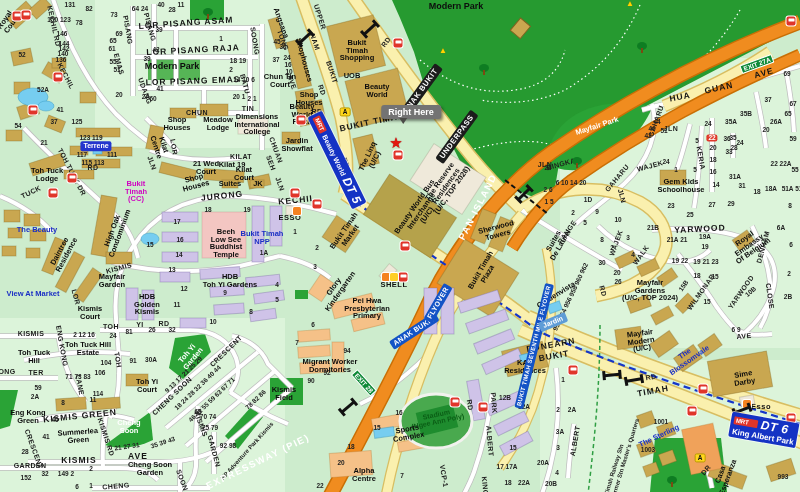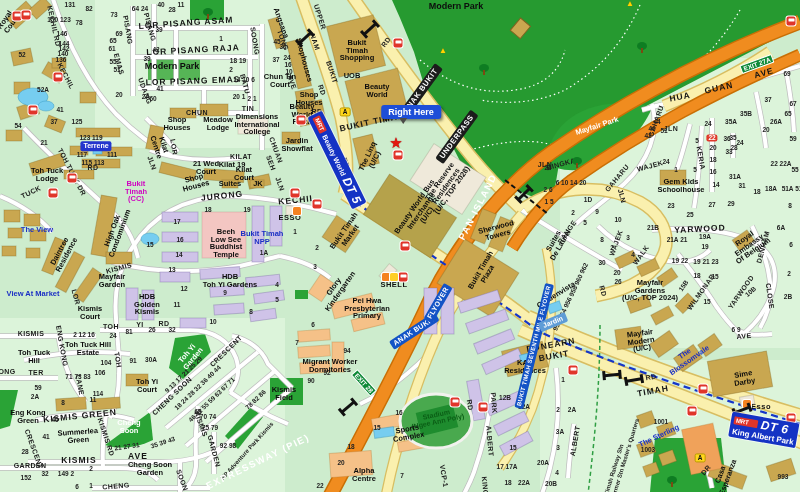--- a/index.html
+++ b/index.html
@@ -48,21 +48,21 @@
   .ic-tri::before{content:"▲";}
   
   .station{position:absolute;transform:translate(-50%,-50%) rotate(var(--r,0deg));
        background:#1433c4;color:#fff;border-radius:2px;padding:1px 3px;display:flex;
        align-items:center;gap:3px;box-shadow:0 0 0 1px rgba(255,255,255,.6);}
   .mrt-chip{background:#e0352a;color:#fff;font-size:6px;font-weight:bold;padding:1px 2px;border-radius:1px;}
   .st-name{font-size:7px;font-weight:bold;white-space:nowrap;}
   .st-code{font-size:12px;font-weight:bold;font-style:italic;white-space:nowrap;letter-spacing:.5px;}
   .station.two{display:grid;grid-template-columns:auto auto;grid-auto-rows:auto;row-gap:0;}
   .station.two .st-name{grid-column:1/3;font-size:8px;}
-  .tooltip{position:absolute;transform:translate(-50%,-50%);background:#1d4ed8;color:#fff;
+  .tooltip{position:absolute;transform:translate(-50%,-50%);background:#737373;color:#fff;
        font-size:9px;font-weight:bold;padding:2px 7px;border-radius:3px;
        box-shadow:1px 2px 3px rgba(0,0,0,.45);z-index:30;}
   .tooltip .tip{position:absolute;left:30%;bottom:-5px;width:0;height:0;
        border-left:4px solid transparent;border-right:4px solid transparent;border-top:6px solid #4b4b47;}
   .star{position:absolute;transform:translate(-50%,-50%);font-size:15px;color:#e3180f;
        text-shadow:0 0 1px #7d0000;z-index:25;}
   .star::before{content:"★";}
 </style>
 </head>
 <body>
@@ -379,21 +379,21 @@
       <div class="lbl rd" style="left: 222px; top: 196px; --r: -6deg;">JURONG</div>
       <div class="lbl pls" style="left: 8px; top: 22px; --r: -55deg;">Royal
 Court</div>
       <div class="lbl rds" style="left: 54px; top: 26px; --r: 78deg;">KECHIL RD</div>
       <div class="lbl rds" style="left: 66px; top: 76px; --r: 62deg;">KECHIL</div>
       <div class="lbl pls" style="left: 47px; top: 175px;">Toh Tuck
 Lodge</div>
       <div class="lbl rds" style="left: 72px; top: 172px; --r: 62deg;">TOH TUCK DR</div>
       <div class="lbl rds" style="left: 93px; top: 168px;">RD</div>
       <div class="lbl rds" style="left: 31px; top: 192px; --r: -25deg;">TUCK</div>
-      <div class="lbl blu" style="left: 37px; top: 230px;">The View</div>
+      <div class="lbl blu" style="left: 37px; top: 230px;">The Beauty</div>
       <div class="lbl pls" style="left: 63px; top: 253px; --r: -62deg;">Daintree
 Residence</div>
       <div class="lbl pls" style="left: 116px; top: 232px; --r: -70deg;">High Oak
 Condominium</div>
       <div class="lbl mag" style="left: 136px; top: 191px;">Bukit
 Timah
 (CC)</div>
       <div class="lbl rds" style="left: 119px; top: 268px; --r: -15deg;">KISMIS</div>
       <div class="lbl rds" style="left: 76px; top: 297px; --r: 75deg;">LOR</div>
       <div class="lbl pls" style="left: 112px; top: 281px;">Mayfair

